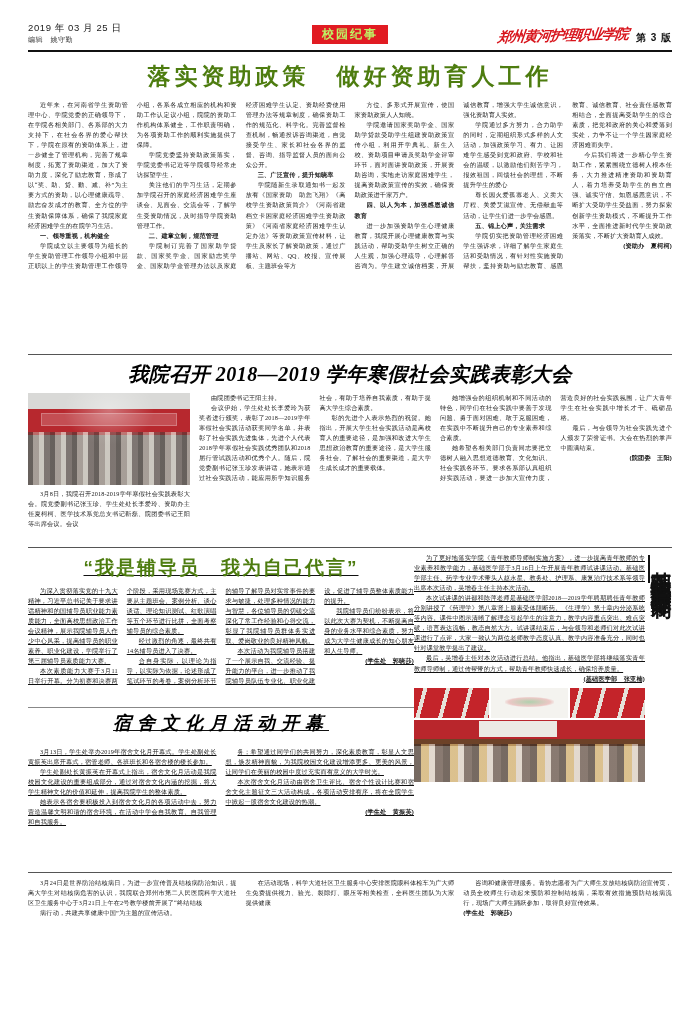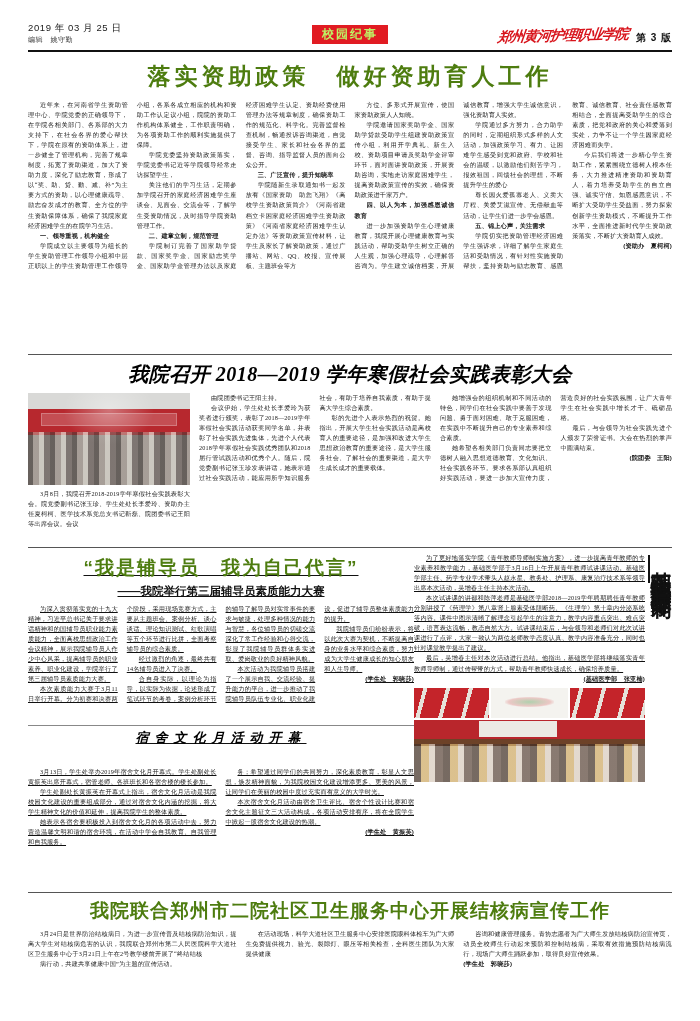--- a/index.html
+++ b/index.html
@@ -185,36 +185,35 @@
   </div>
 
   <div class="hr-thin" style="margin-top:4px;"></div>
 
   <div style="display:flex; gap:0; margin-top:5px;text-decoration:underline;">
 
     <div style="flex:1; min-width:0;">
 
       <div>
         <div class="headline-hei" style="font-size:19px; letter-spacing:2px; margin:2px 0 0;">“我是辅导员　我为自己代言”</div>
-        <div class="subhead">——我院举行第三届辅导员素质能力大赛</div>
         <div class="body-cn cols" style="column-count:4; height:118px; margin-top:5px;">
           <p>为深入贯彻落实党的十九大精神，习近平总书记关于要求讲话精神和的国辅导员职业能力素质能力，全面高校思想政治工作会议精神，展示我院辅导员人作少中心风采，提高辅导员的职业素养、职业化建设，学院举行了第三届辅导员素质能力大赛。</p>
           <p>本次素质能力大赛于3月11日举行开幕。分为初赛和决赛两个阶段，采用现场竞赛方式，主要从主题班会、案例分析、谈心谈话、理论知识测试、红歌演唱等五个环节进行比拼，全面考察辅导员的综合素质。</p>
           <p>经过激烈的角逐，最终共有14名辅导员进入了决赛。</p>
           <p>合自身实际，以理论为指导，以实际为依据，论述形成了笔试环节的考卷，案例分析环节的辅导了解导员对实常事件的要求与敏捷，处理多种情况的能力与智慧，各位辅导员的切磋交流深化了常工作经验和心得交流，彰显了我院辅导员群体务实进取、爱岗敬业的良好精神风貌。</p>
           <p>本次活动为我院辅导员搭建了一个展示自我、交流经验、提升能力的平台，进一步推动了我院辅导员队伍专业化、职业化建设，促进了辅导员整体素质能力的提升。</p>
           <p>我院辅导员们纷纷表示，将以此次大赛为契机，不断提高自身的业务水平和综合素质，努力成为大学生健康成长的知心朋友和人生导师。</p>
           <p class="byline">(学生处　郭晓莎)</p>
         </div>
       </div>
 
       <div class="hr-hair" style="margin:3px 0;"></div>
 
       <div>
-        <div class="headline-song" style="font-size:13px; letter-spacing:6px; font-style:italic; margin:3px 0 20px;">宿舍文化月活动开幕</div>
+        <div class="headline-song" style="font-size:18px; letter-spacing:6px; font-style:italic; margin:3px 0 12px;">宿舍文化月活动开幕</div>
         <div class="body-cn cols" style="column-count:2; height:120px;">
           <p>3月13日，学生处举办2019年宿舍文化月开幕式。学生处副处长黄振英出席开幕式，宿管老师、各班班长和各宿舍楼的楼长参加。</p>
           <p>学生处副处长黄振英在开幕式上指出，宿舍文化月活动是我院校园文化建设的重要组成部分，通过对宿舍文化内涵的挖掘，将大学生精神文化的价值和延伸，提高我院学生的整体素质。</p>
           <p>她表示各宿舍要积极投入到宿舍文化月的各项活动中去，努力营造温馨文明和谐的宿舍环境，在活动中学会自我教育、自我管理和自我服务。</p>
           <p>务；希望通过同学们的共同努力，深化素质教育，彰显人文思想，焕发精神面貌，为我院校园文化建设增添更多、更美的风景，让同学们在美丽的校园中度过充实而有意义的大学时光。</p>
           <p>本次宿舍文化月活动由宿舍卫生评比、宿舍个性设计比赛和宿舍文化主题征文三大活动构成，各项活动安排有序，将在全院学生中掀起一股宿舍文化建设的热潮。</p>
           <p class="byline">(学生处　黄振英)</p>
         </div>
       </div>
     </div>
@@ -236,21 +235,20 @@
       </div>
       <div style="flex:none; display:flex; align-items:flex-start; padding-top:2px;">
         <div class="v-head">基础医学部落实青年教师导师制</div>
       </div>
     </div>
   </div>
 
   <div class="hr-thin" style="margin-top:5px;"></div>
 
   <div class="sec">
-    <div class="headline-hei" style="font-size:19px; letter-spacing:1px; margin:5px 0 5px;">我院联合郑州市二院社区卫生服务中心开展结核病宣传工作</div>
     <div class="body-cn cols" style="column-count:3; height:46px;">
       <p>3月24日是世界防治结核病日，为进一步宣传普及结核病防治知识，提高大学生对结核病危害的认识，我院联合郑州市第二人民医院科学大道社区卫生服务中心于3月21日上午在2号教学楼前开展了“终结结核</p>
       <p>病行动，共建共享健康中国”为主题的宣传活动。</p>
       <p>在活动现场，科学大道社区卫生服务中心安排医院眼科体检车为广大师生免费提供视力、验光、裂隙灯、眼压等相关检查，全科医生团队为大家提供健康</p>
       <p>咨询和健康管理服务。青协志愿者为广大师生发放结核病防治宣传页，动员全校师生行动起来预防和控制结核病，采取有效措施预防结核病流行，现场广大师生踊跃参加，取得良好宣传效果。</p>
       <span class="byline">(学生处　郭晓莎)</span>
     </div>
   </div>
 
 </div>

